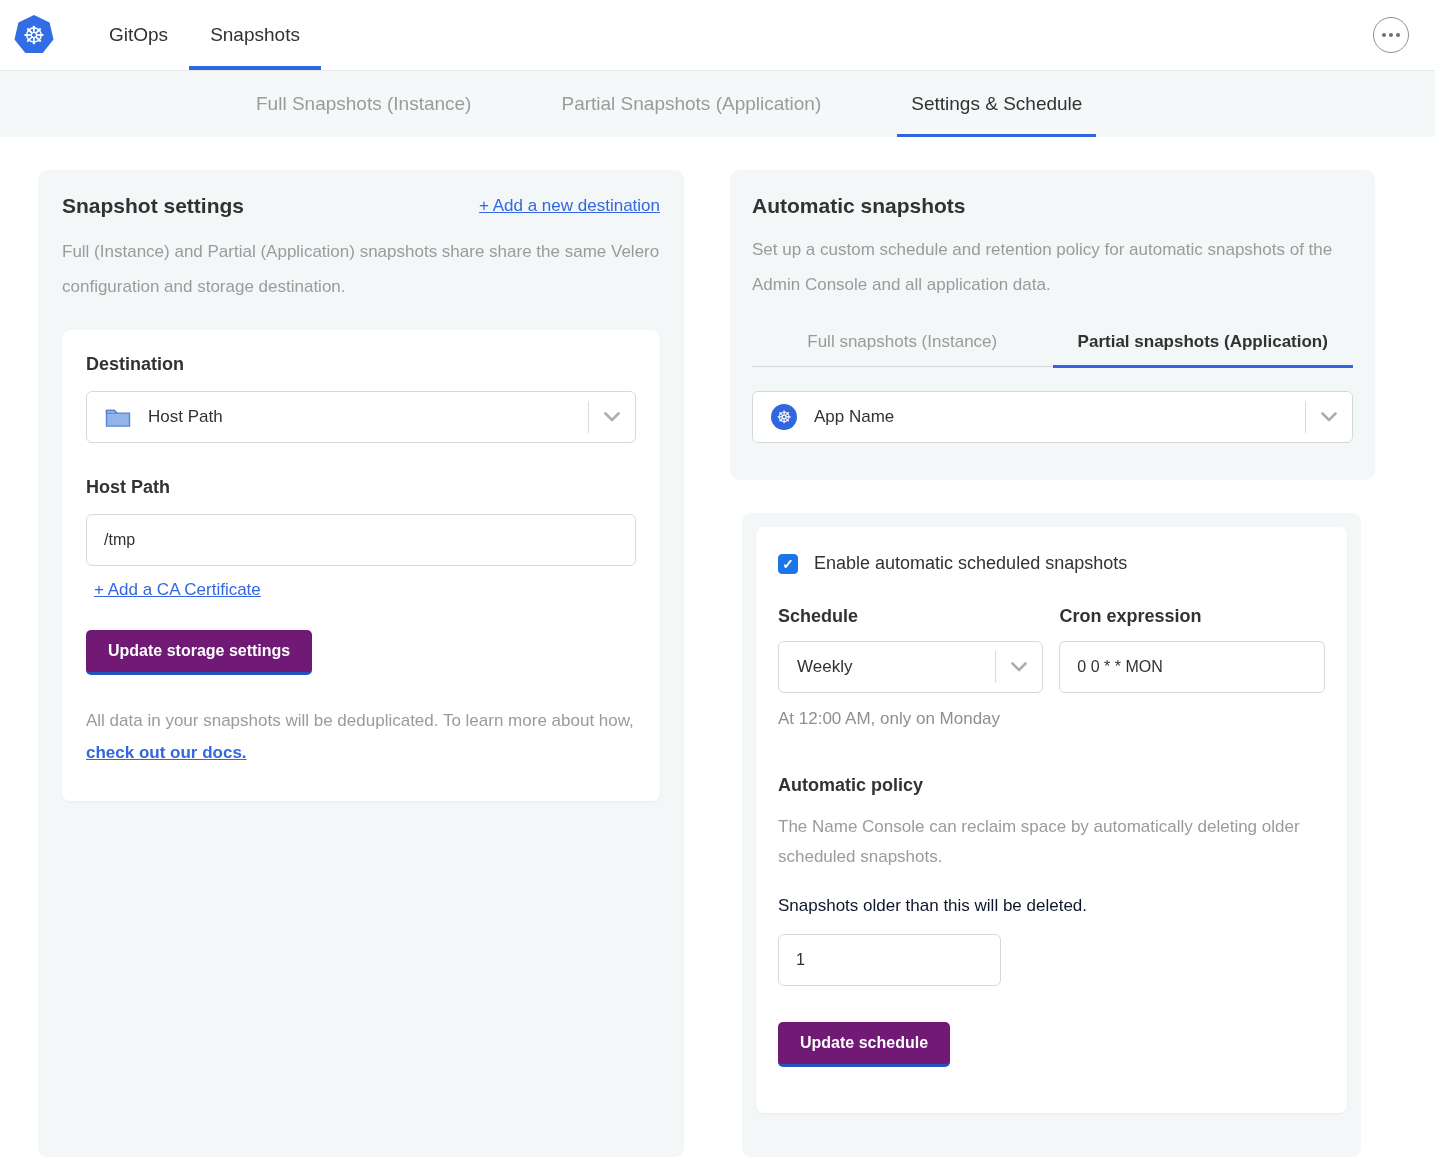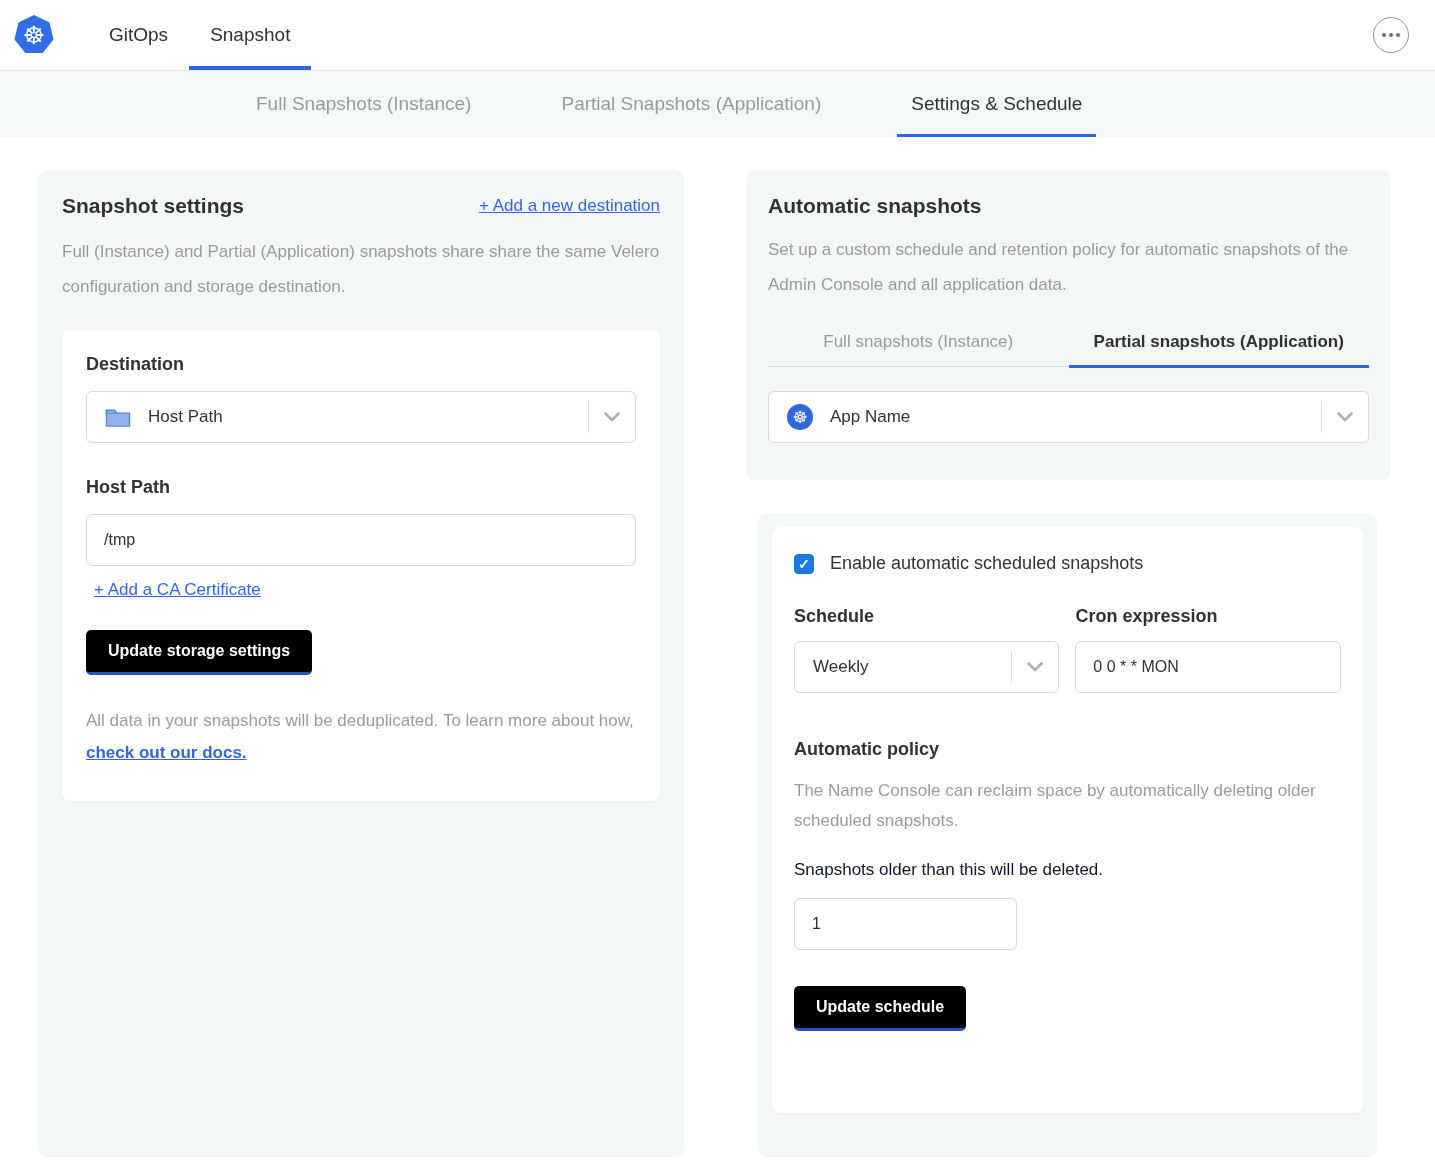--- a/index.html
+++ b/index.html
@@ -23,21 +23,21 @@
   .menu-btn .dot { width:4px; height:4px; border-radius:50%; background:#6f6f6f; }
 
   
   .subnav { height:67px; background:#f4f8f9; border-top:1px solid #e4e8e9; display:flex;
             align-items:stretch; padding-left:242px; }
   .subnav-tab { display:flex; align-items:center; padding:3px 14px 0; margin-right:62px; font-size:19px;
                 color:#9b9b9b; border-bottom:3px solid transparent; cursor:pointer; white-space:nowrap; }
   .subnav-tab.active { color:#323232; font-weight:500; border-bottom-color:#3066e0; }
 
   
-  .main { display:flex; padding:33px 38px 0; gap:62px; align-items:center; }
+  .main { display:flex; padding:33px 38px 0; gap:46px; align-items:center; }
   .panel { background:#f4f7f8; border-radius:9px; }
 
   .left-panel { width:646px; height:987px; padding:24px; overflow:hidden; }
   .panel-head { display:flex; justify-content:space-between; align-items:center; }
   .panel-title { font-size:21px; font-weight:700; margin:0; }
   .desc { font-size:17px; color:#9b9b9b; line-height:35px; margin:16px 0 0; }
 
   .card { background:#ffffff; border-radius:8px; padding:24px; margin-top:26px;
           box-shadow:0 1px 3px rgba(50,50,50,0.05); }
 
@@ -50,21 +50,21 @@
   .sel-icon { display:flex; align-items:center; margin-right:17px; }
   .sel-divider { width:1px; height:32px; background:#d9dcdd; margin-left:auto; }
   .chev { display:flex; align-items:center; padding:0 15px; }
 
   .textinput { width:100%; height:52px; border:1px solid #d6d9da; border-radius:6px;
                font-size:16px; color:#323232; padding:0 17px; font-family:inherit; background:#fff; }
 
   .link { color:#3366e0; text-decoration:underline; font-size:17px; font-weight:500; cursor:pointer; }
   .link.bold { font-weight:700; }
 
-  .btn { background:#000000; color:#fff; border:none; border-bottom:3px solid #2453bd; border-radius:5px;
+  .btn { background:#701a75; color:#fff; border:none; border-bottom:3px solid #2453bd; border-radius:5px;
          height:45px; padding:0 22px; font-size:16px; font-weight:700; font-family:inherit; cursor:pointer; }
   .footnote { font-size:17px; color:#9b9b9b; line-height:32px; margin:30px 0 8px; }
 
   
   .right-col { width:645px; display:flex; flex-direction:column; }
   .auto-panel { height:310px; padding:24px 22px; overflow:hidden; }
   .inner-tabs { display:flex; border-bottom:1px solid #d5d8d9; margin-top:22px; }
   .inner-tab { flex:1; text-align:center; font-size:17px; color:#9b9b9b; padding:8px 0 13px;
                border-bottom:3px solid transparent; margin-bottom:-2px; cursor:pointer; }
   .inner-tab.active { color:#323232; font-weight:700; border-bottom-color:#3066e0; }
@@ -100,21 +100,21 @@
 
 <header class="topnav">
   <div class="logo-wrap">
     <svg width="40" height="44" viewBox="0 0 40 40">
       <polygon points="20,0 35.6,7.5 39.5,24.5 28.7,38 11.3,38 0.5,24.5 4.4,7.5" fill="#326de6"></polygon>
       <text x="20" y="28.5" text-anchor="middle" font-size="25" fill="#ffffff" font-family="DejaVu Sans, sans-serif">☸</text>
     </svg>
   </div>
   <nav class="nav-items">
     <div class="nav-item">GitOps</div>
-    <div class="nav-item active">Snapshot</div>
+    <div class="nav-item active">Snapshots</div>
   </nav>
   <div class="topnav-right">
     <div class="menu-btn">
       <span class="dot"></span>
       <span class="dot"></span>
       <span class="dot"></span>
     </div>
   </div>
 </header>
 
@@ -214,20 +214,21 @@
             <span class="sel-divider"></span>
             <span class="chev">
               <svg width="16" height="10" viewBox="0 0 16 10">
                   <polyline points="1.5,1.5 8,8 14.5,1.5" fill="none" stroke="#a9afb5" stroke-width="2.6" stroke-linecap="round" stroke-linejoin="round"></polyline>
                 </svg>
             </span>
           </div>
           <input class="textinput col-270" style="width: 270px;" type="text" value="0 0 * * MON">
         </div>
 
+        <p class="hint">At 12:00 AM, only on Monday</p>
 
         <h3 class="section-title">Automatic policy</h3>
         <p class="retention-desc">The Name Console can reclaim space by automatically deleting older scheduled snapshots.</p>
         <p class="retention-hint">Snapshots older than this will be deleted.</p>
 
         <div class="row controls-row" style="margin-top:18px;">
           <input class="textinput col-223" style="width: 223px;" type="text" value="1">
         </div>
 
         <div class="btn-row">

